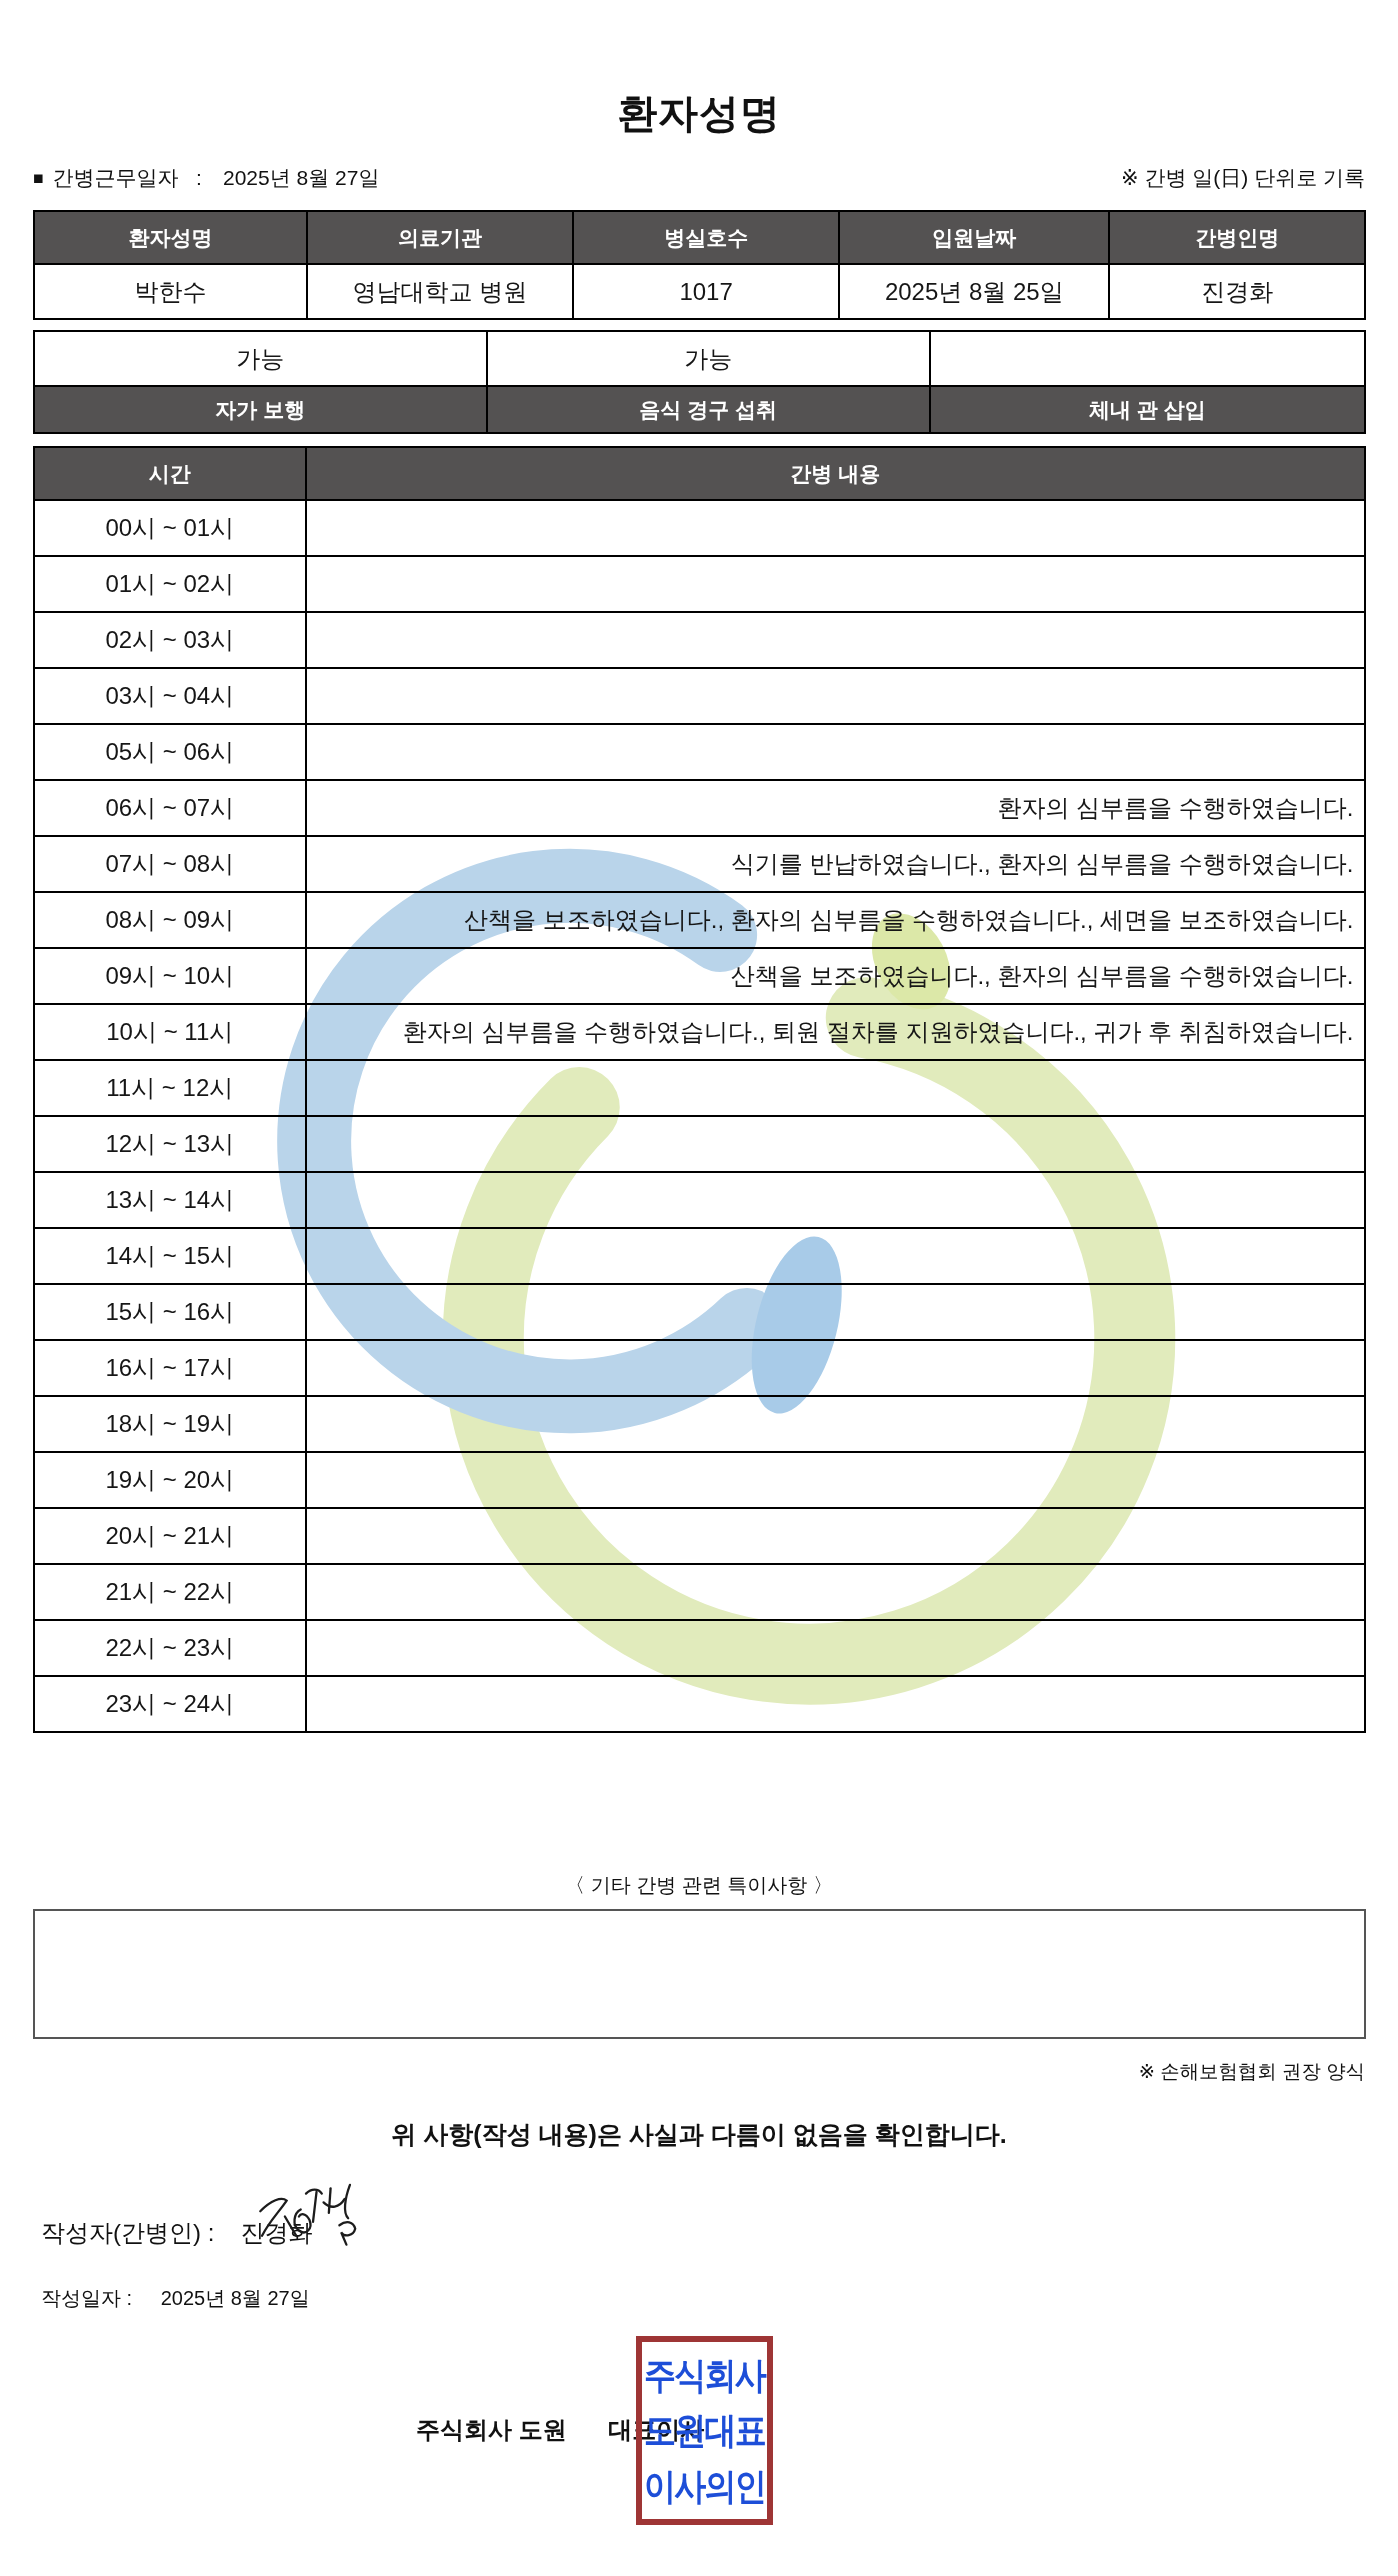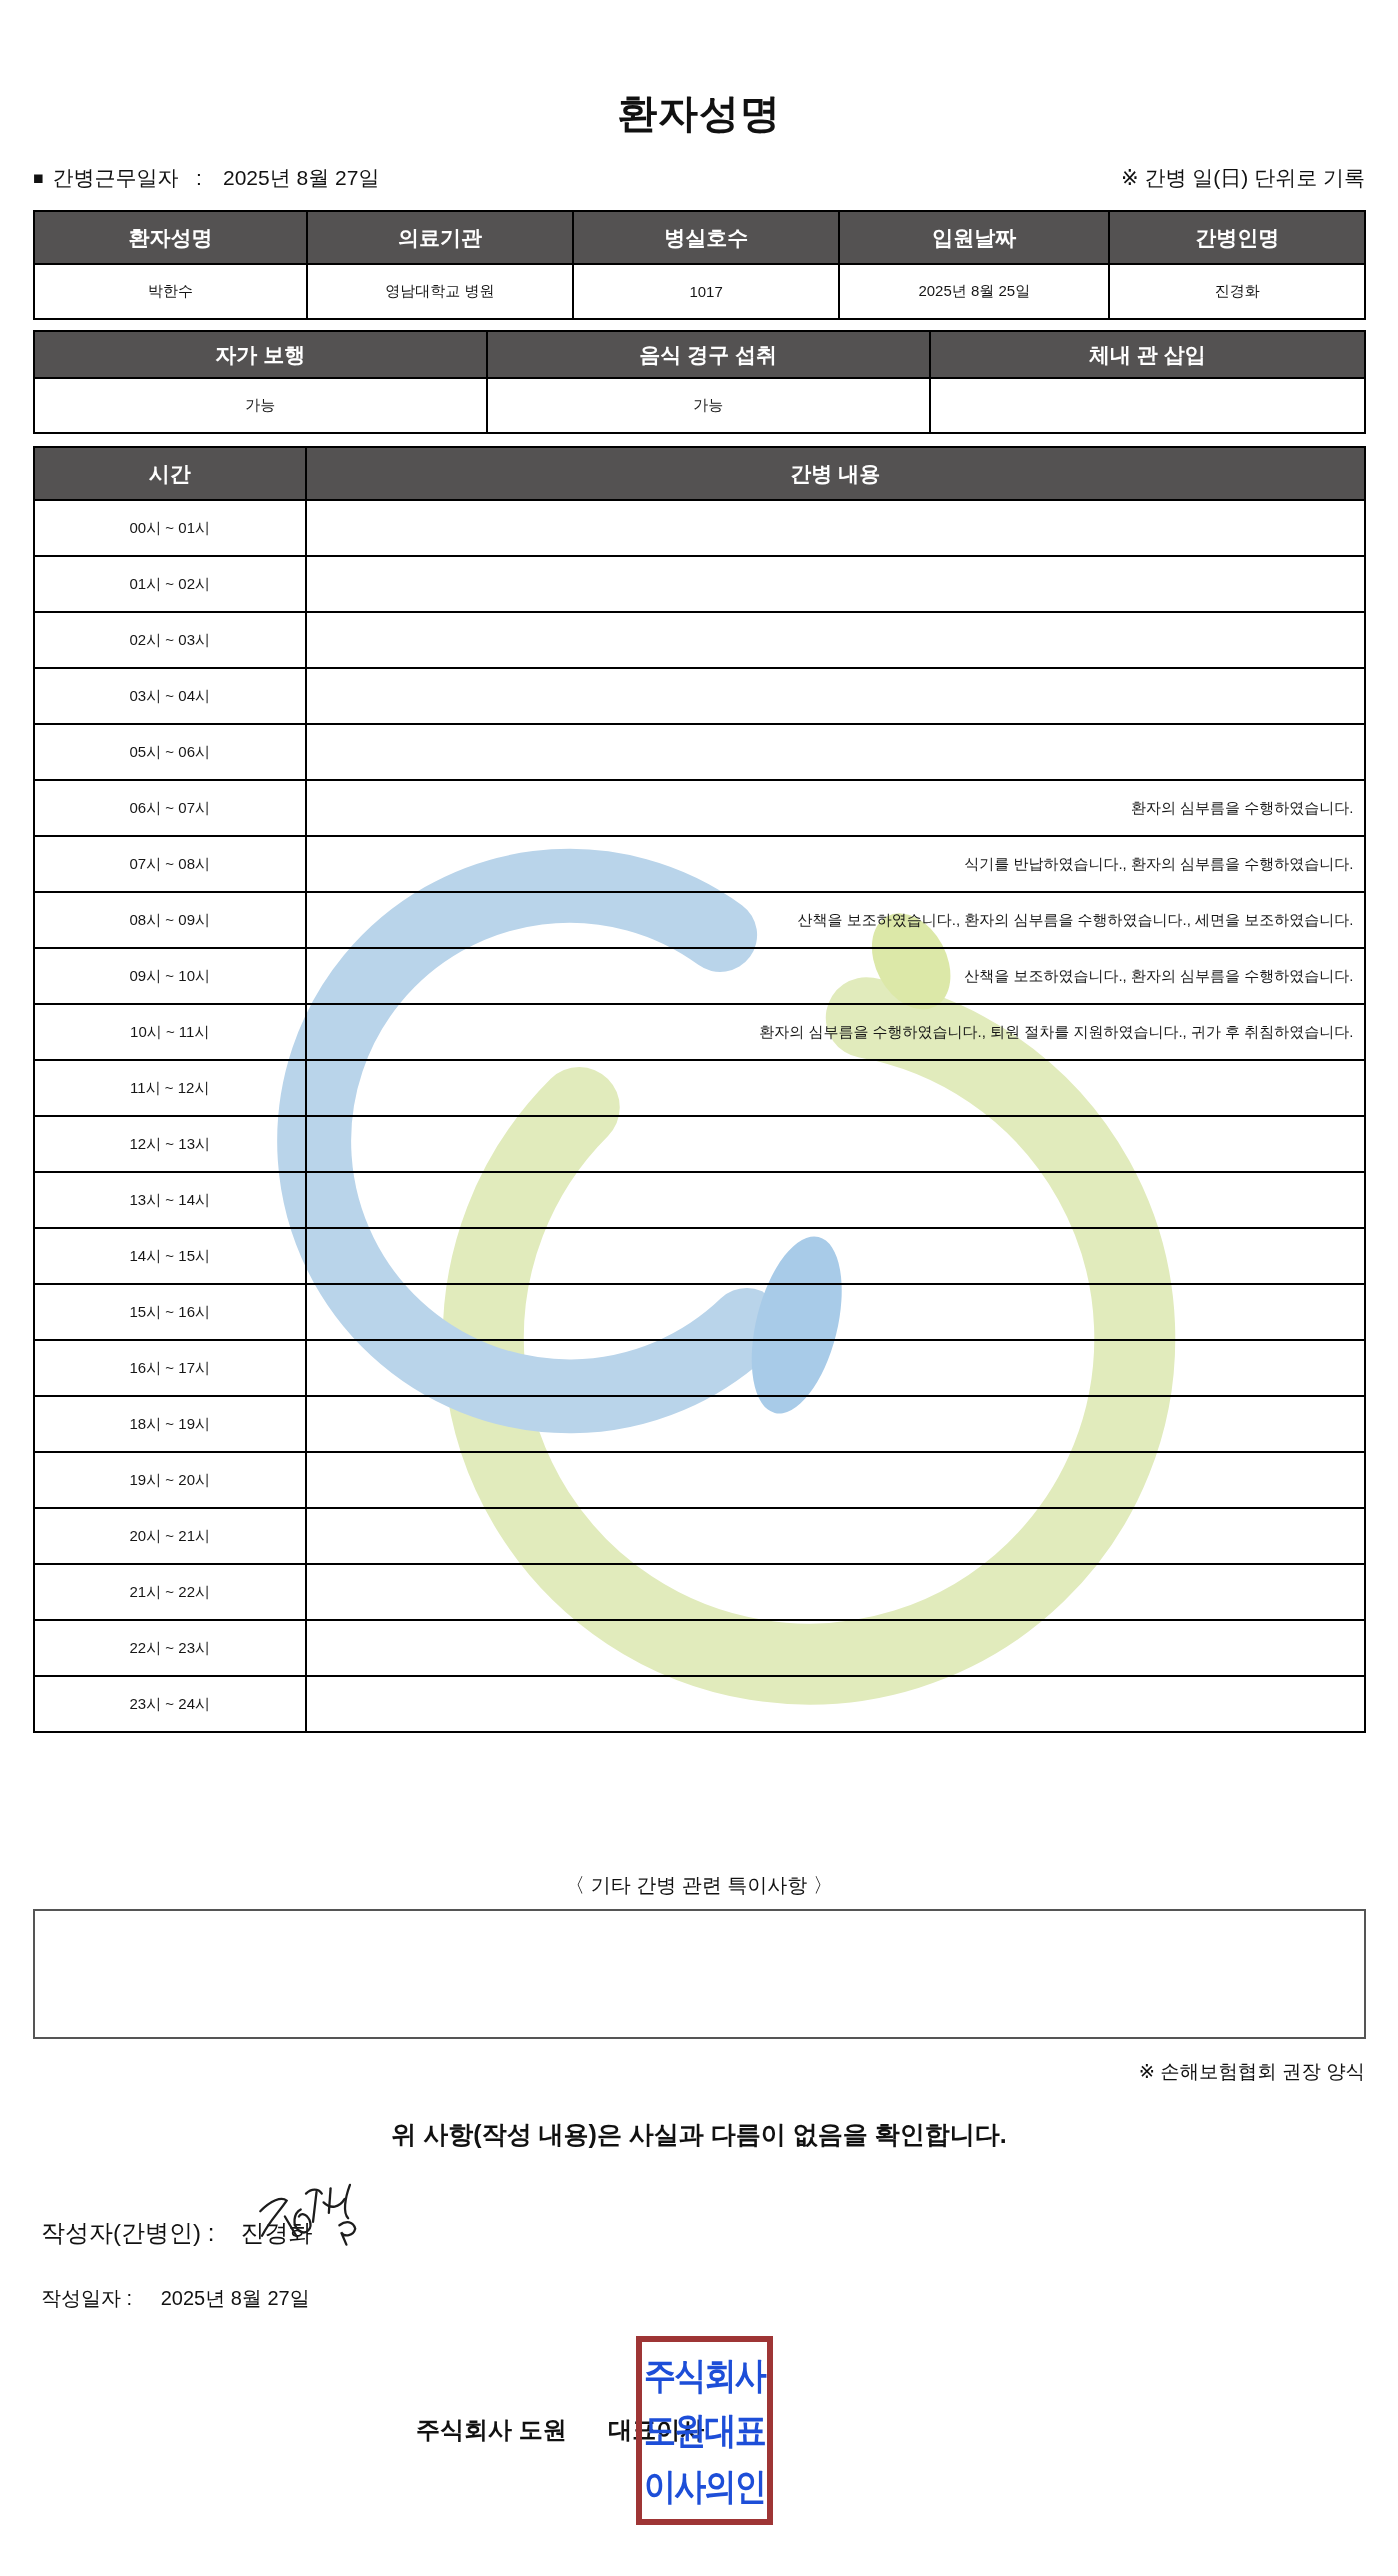--- a/index.html
+++ b/index.html
@@ -41,21 +41,21 @@
   table { border-collapse: collapse; table-layout: fixed; width: 1333px; background: transparent; }
   th, td { border: 2.6px solid #000; }
   th {
     background: #545252;
     color: #ffffff;
     font-weight: bold;
     font-size: 21px;
     text-align: center;
   }
   td {
-    font-size: 15px;
+    font-size: 24px;
     text-align: center;
     color: #161616;
     background: transparent;
   }
 
   .patient-table { top: 210px; left: 33px; }
   .patient-table th { height: 53px; }
   .patient-table td { height: 55px; }
 
   .status-table { top: 330px; left: 33px; }
@@ -185,28 +185,28 @@
     </table>
 
   <table class="layer status-table">
     <colgroup>
       <col style="width:34%">
         <col style="width:33.3%">
         <col style="width:32.7%">
     </colgroup>
     <tbody>
         <tr>
+      <td>가능</td>
+      <td>가능</td>
+      <td></td>
+    </tr>
+    <tr>
       <th>자가 보행</th>
       <th>음식 경구 섭취</th>
       <th>체내 관 삽입</th>
-    </tr>
-    <tr>
-      <td>가능</td>
-      <td>가능</td>
-      <td></td>
     </tr>
   </tbody>
     </table>
 
   <table class="layer care-table">
     <colgroup>
       <col style="width:20.4%">
         <col style="width:79.6%">
     </colgroup>
     <thead>

